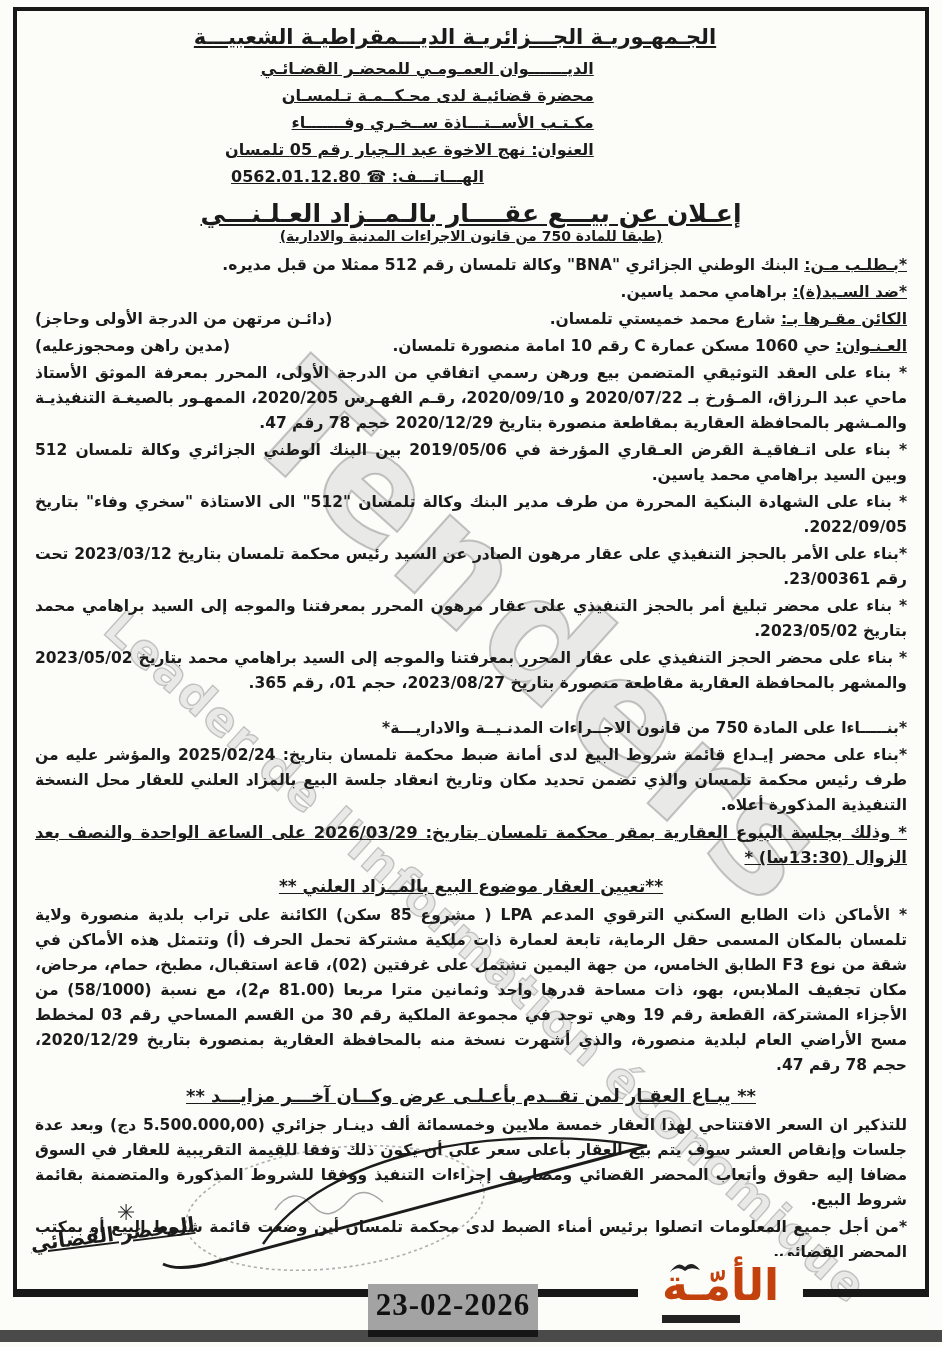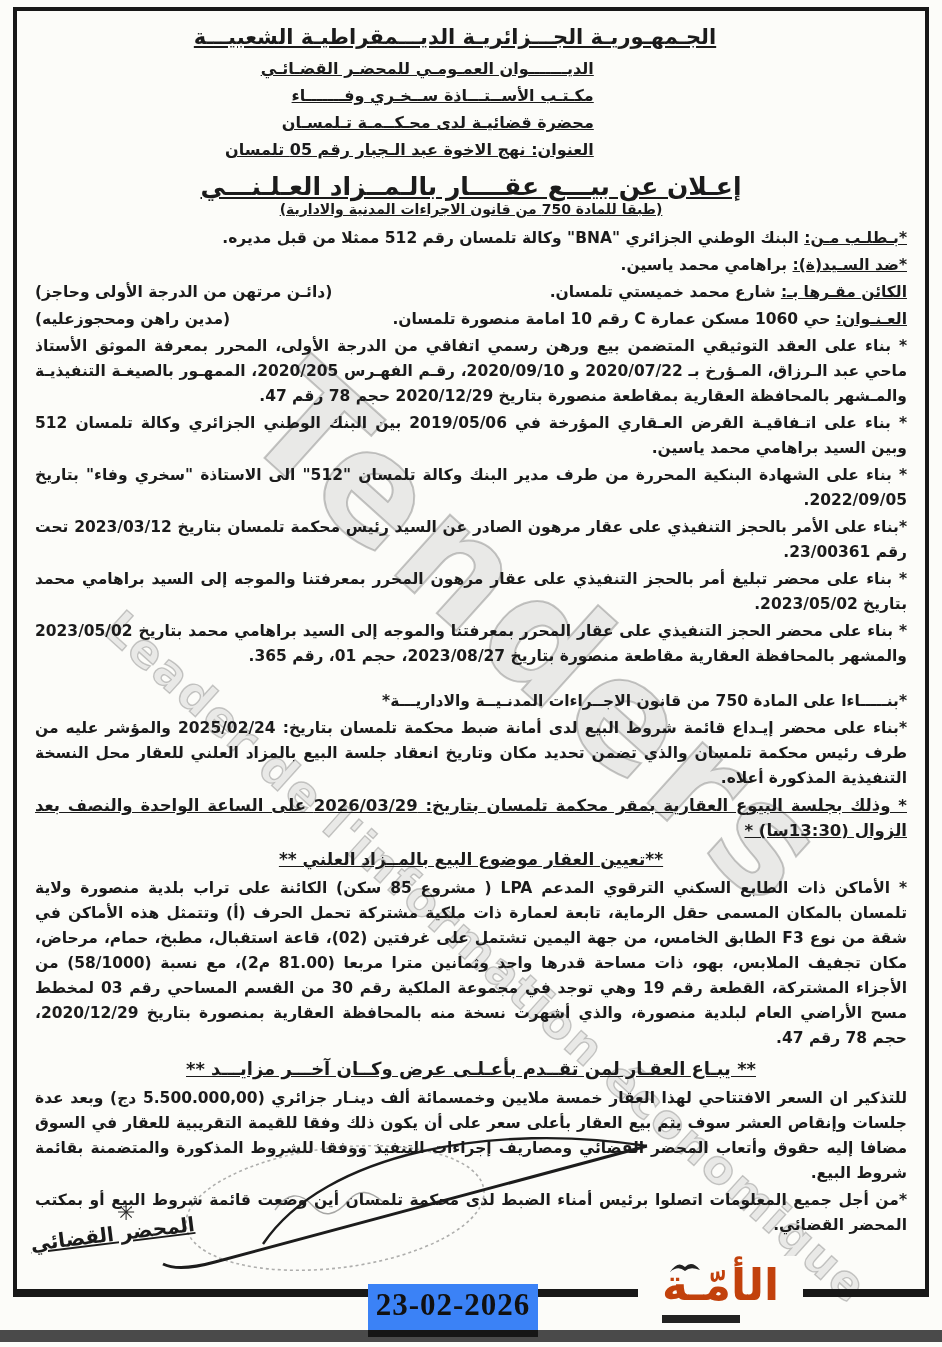--- a/index.html
+++ b/index.html
@@ -56,21 +56,21 @@
   
   .signature-svg{position:absolute;left:25px;top:1080px;z-index:3;pointer-events:none;}
   .signature-label{
     position:absolute;left:30px;top:1222px;z-index:4;
     font-size:20px;font-weight:bold;text-decoration:underline;
     transform:rotate(-7deg);letter-spacing:1px;
   }
   
   .footer-date{
     position:absolute;left:368px;top:1284px;width:170px;height:46px;z-index:5;
-    background:#3b82f6;border-bottom:7px solid #161616;
+    background:#a3a3a3;border-bottom:7px solid #161616;
     font-family:"Liberation Serif",serif;font-weight:bold;font-size:31px;
     text-align:center;line-height:42px;letter-spacing:1px;color:#111;
   }
   .newspaper-logo{
     position:absolute;left:638px;top:1256px;width:165px;height:72px;z-index:5;
     background:#fcfcf9;text-align:center;
   }
   .logo-text{font-size:44px;font-weight:bold;line-height:58px;color:#c2410c;letter-spacing:-1px;}
   .logo-banner{position:absolute;left:24px;bottom:5px;width:78px;height:8px;background:#222;}
   .bird{position:absolute;left:30px;top:2px;}
@@ -83,23 +83,28 @@
 
   <div class="wm wm-big">Tenders</div>
   <div class="wm wm-small">Leader de l'information économique</div>
 
   <div class="frame">
     <div class="content">
 
       <div class="republic">الجـمهـوريـة الجـــزائريـة الديـــمقراطيـة الشعبيـــة</div>
 
       <div class="office-block">
-        <div class="inner" id="office-lines"><div class="office-line">الديـــــــوان العمـومـي للمحضـر القضـائـي</div><div class="office-line">مكـتـب الأســتـــاذة ســخـري وفـــــــاء</div><div class="office-line">محضرة قضائيـة لدى محـكــمـة تـلمسـان</div><div class="office-line">العنوان: نهج الاخوة عبد الـجبار رقم 05 تلمسان</div></div>
+        <div class="inner" id="office-lines"><div class="office-line">الديـــــــوان العمـومـي للمحضـر القضـائـي</div><div class="office-line">محضرة قضائيـة لدى محـكــمـة تـلمسـان</div><div class="office-line">مكـتـب الأســتـــاذة ســخـري وفـــــــاء</div><div class="office-line">العنوان: نهج الاخوة عبد الـجبار رقم 05 تلمسان</div></div>
       </div>
 
+      <div class="phone-line">
+        <span>الهـــاتـــف:</span>
+        <span class="phone-icon">☎</span>
+        <span class="phone-num">0562.01.12.80</span>
+      </div>
 
       <div class="title">إعـلان عن بيـــع عقــــار بالـمــزاد العـلـنـــي</div>
       <div class="subtitle">(طبقا للمادة 750 من قانون الاجراءات المدنية والادارية)</div>
 
       <div id="paragraphs">
           <div class="para"><span class="lead">*بـطلـب مـن:</span> البنك الوطني الجزائري "BNA" وكالة تلمسان رقم 512 ممثلا من قبل مديره.</div>
           <div class="para"><span class="lead">*ضد السـيد(ة):</span> براهامي محمد ياسين.</div>
           <div class="para"><span class="p-note">(دائـن مرتهن من الدرجة الأولى وحاجز)</span><span class="lead">الكائن مقـرها بـ:</span> شارع محمد خميستي تلمسان.</div>
           <div class="para"><span class="p-note">(مدين راهن ومحجوزعليه)</span><span class="lead">العـنـوان:</span> حي 1060 مسكن عمارة C رقم 10 امامة منصورة تلمسان.</div>
           <div class="para">* بناء على العقد التوثيقي المتضمن بيع ورهن رسمي اتفاقي من الدرجة الأولى، المحرر بمعرفة الموثق الأستاذ ماحي عبد الـرزاق، المـؤرخ بـ 2020/07/22 و 2020/09/10، رقـم الفهـرس 2020/205، الممهـور بالصيغـة التنفيذيـة والمـشهر بالمحافظة العقارية بمقاطعة منصورة بتاريخ 2020/12/29 حجم 78 رقم 47.</div>

